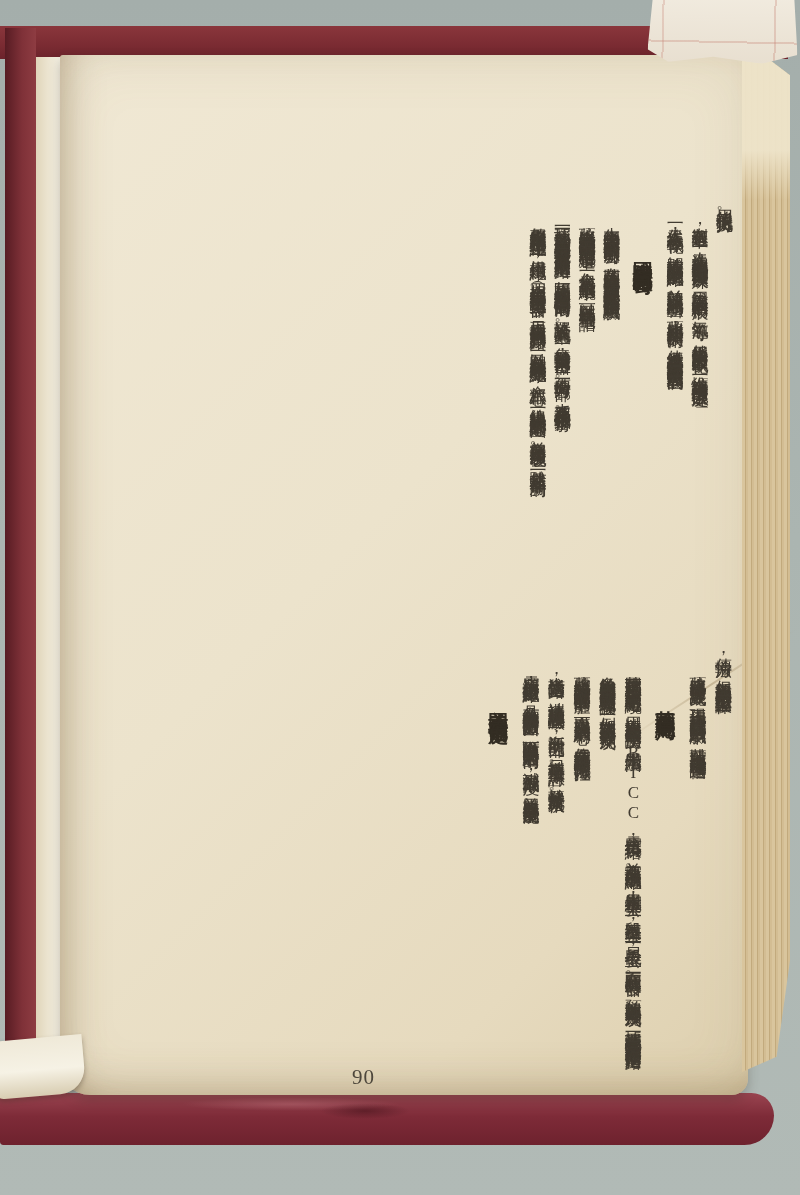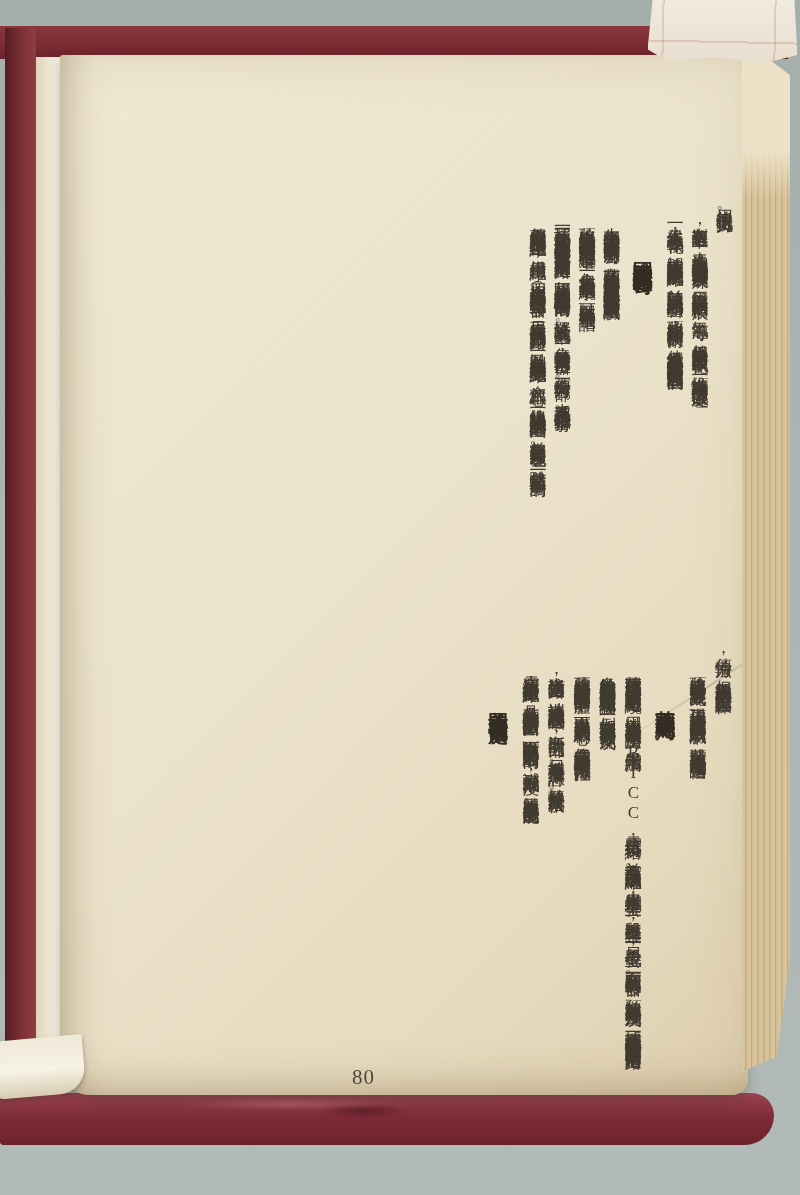--- a/index.html
+++ b/index.html
@@ -120,21 +120,21 @@
 
   <div class="cover-top"></div>
   <div class="cover-left"></div>
   <div class="cover-bottom"></div>
 
   <div class="fore-edge-left"></div>
 
   <div class="page">
     <div class="crease"></div>
 
-    <div class="page-number">80</div>
+    <div class="page-number">90</div>
   </div>
 
   <div class="text-block block-top">
     <p class="para">用後的退化抵抗力。</p>
     <p class="para indent">在製造過程中，一人造的二氧化矽棒用氫氧混合氣體火炬加以火煉，用以除去表面的缺點（傷痕、氣泡等等）。然後用集焦的雷射波來加以軟化，惟須在一絕對清潔的環境中予以處理。</p>
     <p class="para indent">一俟人造二氧化矽棒軟化，卽拉成連續不斷而細如髮絲的纖維，並隨卽塗以抗組織的樹脂塗料。此項樹脂塗料和採用的技術，使纖維具有高度耐久的防護外層而不致損害到玻璃的表面。</p>
     <h2 class="sec-heading">國際電話電報公司</h2>
     <p class="para indent">本年上半年國際電話電報公司所屬的四家歐洲公司，在英國的哈羅地方從事使用雷射經由細如髮絲的光學纖維高容量電話鏈路的實地試驗。</p>
     <p class="para indent">此項光學纖維敷設於相距九公里兩鎮間的正常地下電纜管道中，包含於一直徑七公里的電纜中，可以同時傳送約二千個電話。</p>
     <p class="para indent">據稱此一每秒一四〇兆別次的數位光學傳輸系統是全世界第一條高容量的中繼鏈路，相隔三公里的兩具轉發器與標準轉發器的情形同，設置於沿途的人孔中。每一轉發器裝備兩部再生器，兩傳輸方向各一部。本系統共用六具砷化鎵鋁雷射。</p>

